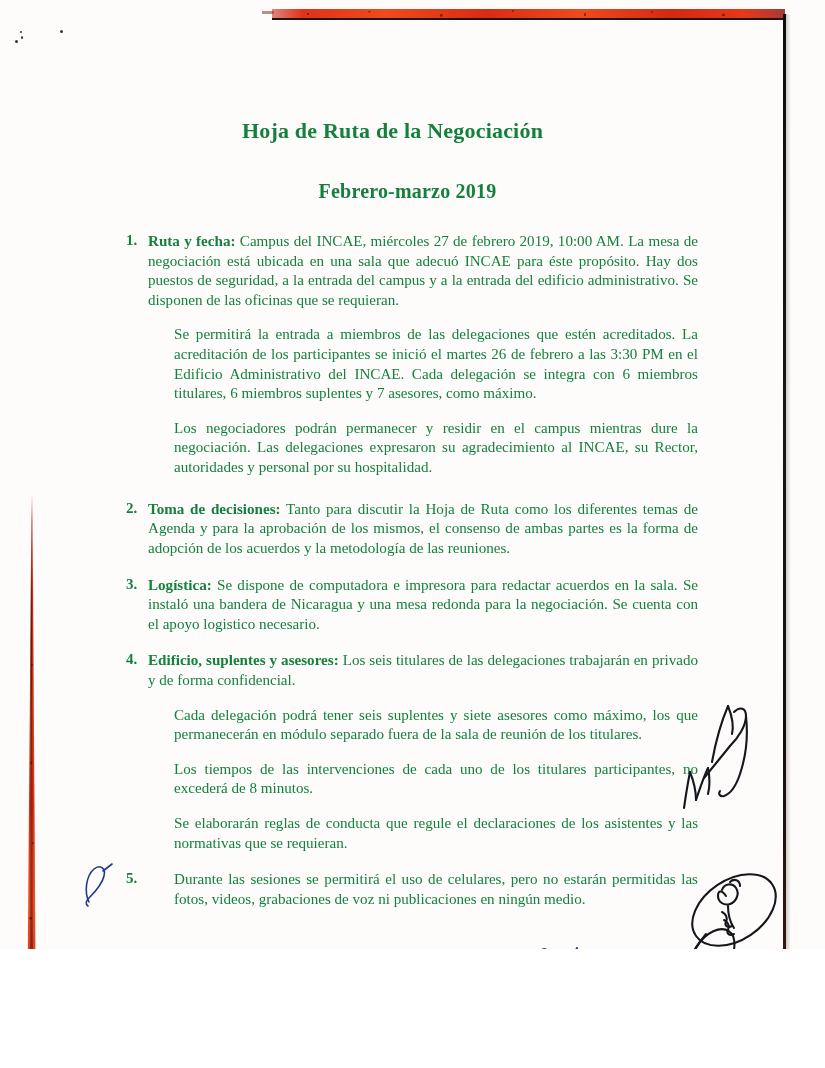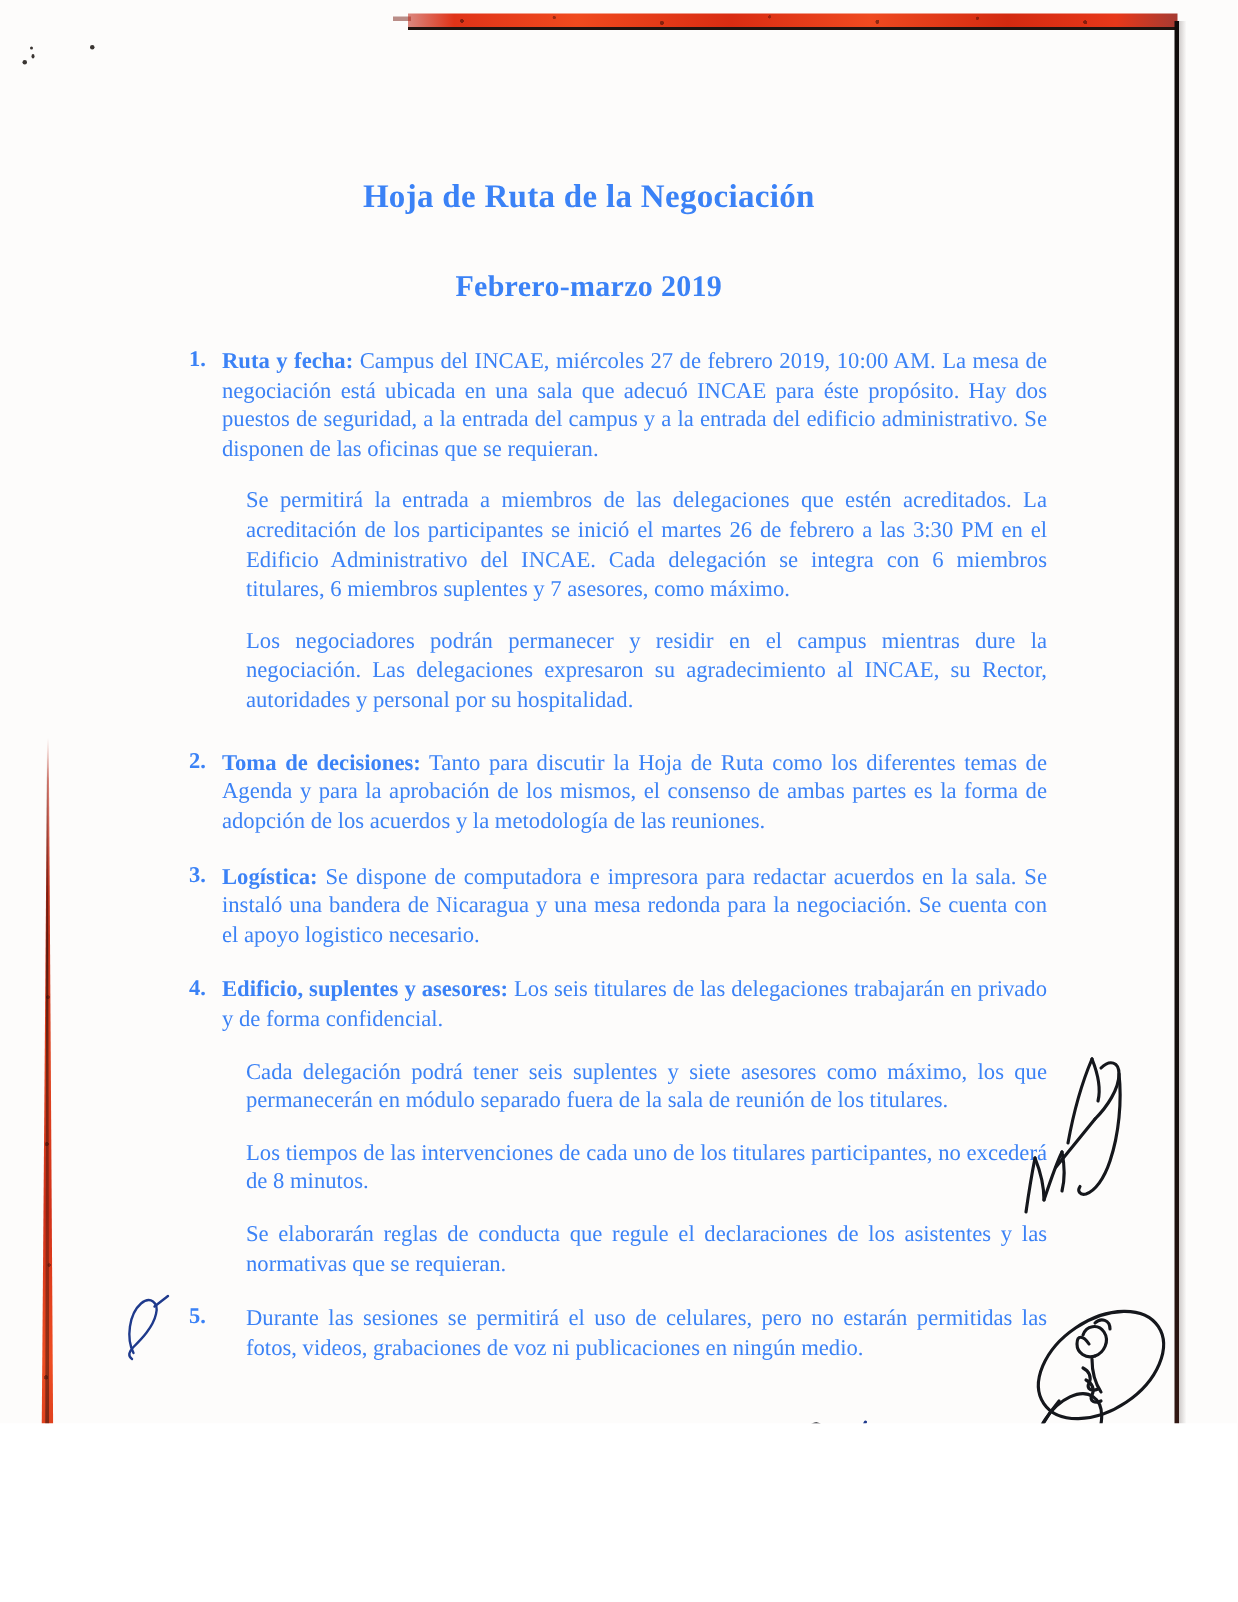--- a/index.html
+++ b/index.html
@@ -8,21 +8,21 @@
     padding: 0;
     background: #ffffff;
   }
   #page {
     position: relative;
     width: 825px;
     height: 949px;
     background: #fdfcfb;
     overflow: hidden;
     font-family: "Liberation Serif", "DejaVu Serif", serif;
-    color: #3b82f6;
+    color: #15803d;
   }
 
   
   .scan-top-red {
     position: absolute;
     left: 272px;
     top: 9px;
     width: 513px;
     height: 9px;
     background: linear-gradient(90deg,
@@ -129,20 +129,21 @@
   }
   .doc-subtitle {
     position: absolute;
     left: 0;
     top: 180px;
     width: 785px;
     text-align: center;
     font-size: 20px;
     font-weight: bold;
     letter-spacing: 0.2px;
+    padding-left: 15px;
   }
 
   .body-block {
     position: absolute;
     left: 126px;
     top: 232px;
     width: 572px;
   }
   .item {
     position: relative;
@@ -160,21 +161,21 @@
     font-size: 15.1px;
     line-height: 1.30;
     text-align: justify;
     margin: 0;
     hyphens: none;
   }
   .para b {
     font-weight: bold;
   }
   .sub-para {
-    margin-left: 16px;
+    margin-left: 26px;
     margin-top: 15px;
     margin-bottom: 15px;
     font-size: 15.1px;
     line-height: 1.30;
     text-align: justify;
   }
   .gap-lg { margin-bottom: 22px; }
   .gap-md { margin-bottom: 17px; }
 
   .page-number {

